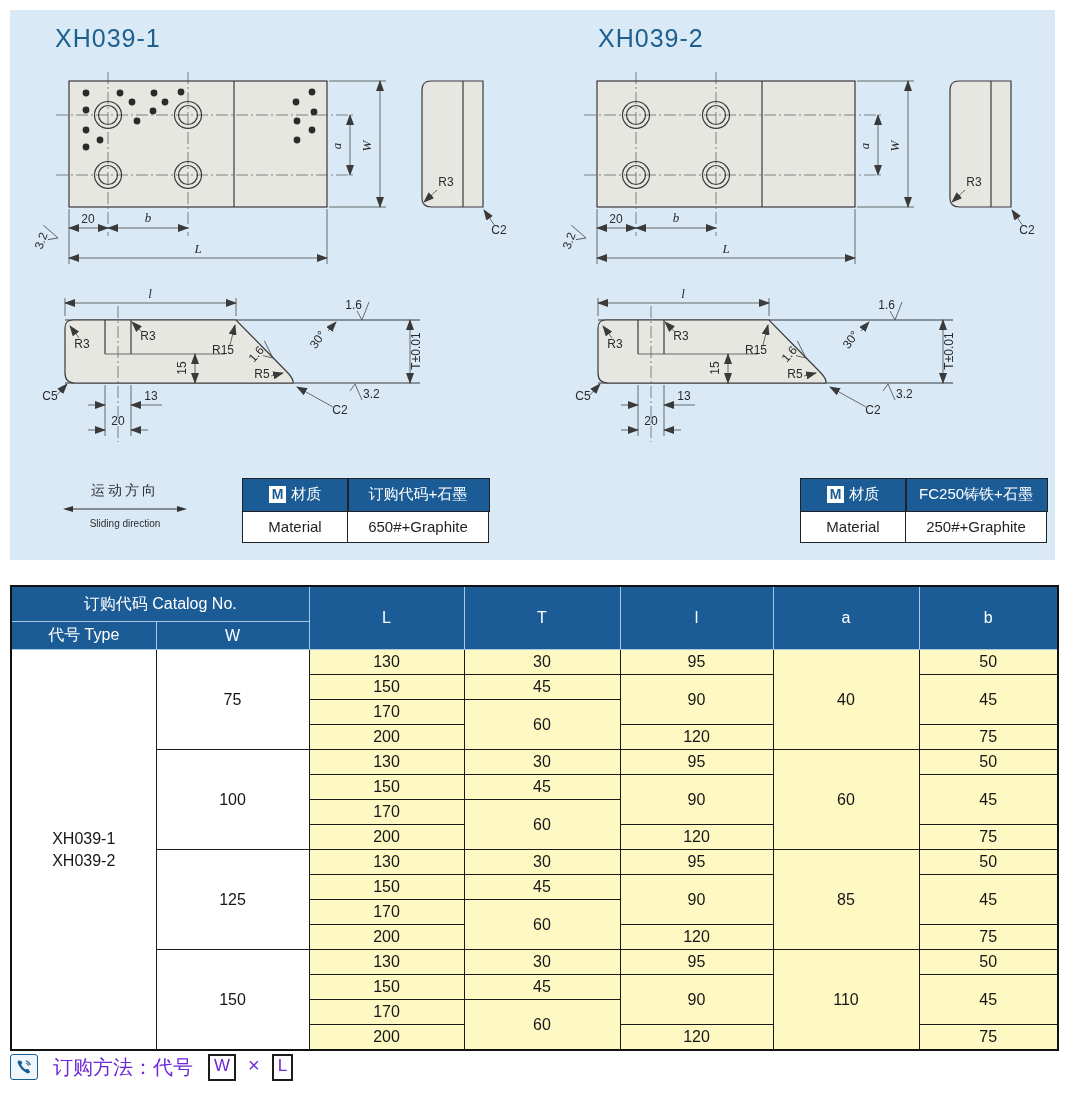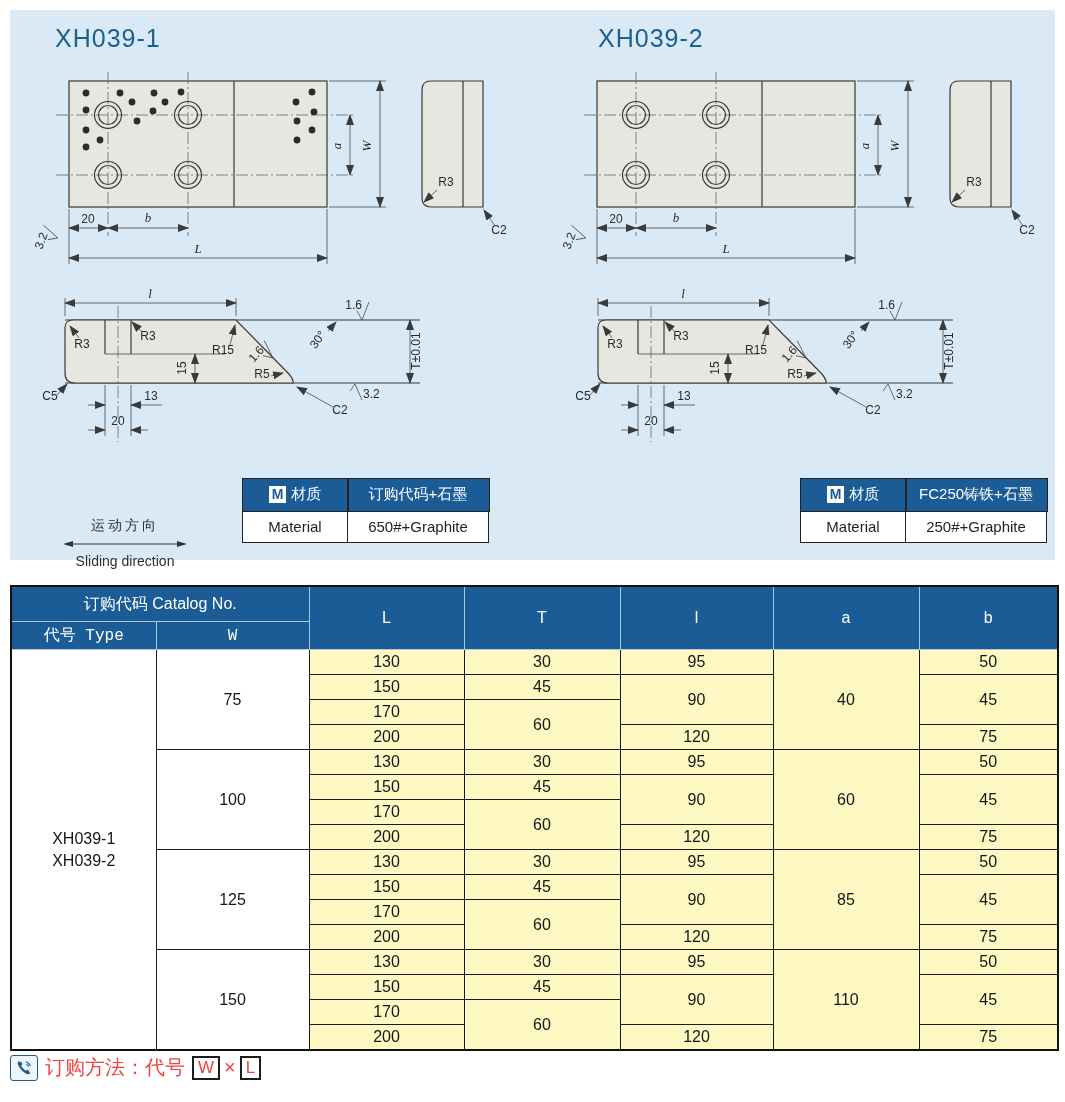--- a/index.html
+++ b/index.html
@@ -10,42 +10,42 @@
   #dwg{position:absolute;left:0;top:0;}
   #dwg text{fill:#2a2a2a;font-size:12px;font-family:"Liberation Sans",sans-serif;}
   #dwg .it{font-style:italic;font-size:13px;font-family:"Liberation Serif",serif;}
   #dwg .shape{fill:none;stroke:#3a3a3a;stroke-width:1.2;}
   #dwg .fillshape{fill:#e7e7e2;stroke:#3a3a3a;stroke-width:1.2;}
   #dwg .thin{fill:none;stroke:#4a4a4a;stroke-width:0.8;}
   #dwg .cl{fill:none;stroke:#555;stroke-width:0.7;stroke-dasharray:12 3 2 3;}
   #dwg .dot{fill:#2b2b2b;stroke:none;}
 
   .slide{position:absolute;left:48px;top:472px;width:134px;text-align:center;color:#2e2e2e;font-size:14px;}
-  .slide .cn{letter-spacing:3px;margin-bottom:1px;margin-top:35px;}
-  .slide .en{font-size:14px;margin-top:1px;}
+  .slide .cn{letter-spacing:3px;margin-bottom:1px;}
+  .slide .en{font-size:10px;margin-top:1px;}
 
   table.mat{position:absolute;top:468px;border-collapse:collapse;font-size:15px;color:#1f1f1f;background:#fff;}
   table.mat td{border:1px solid #222;height:31px;text-align:center;padding:0 4px;}
   table.mat td.c1{width:96px;}
   table.mat td.c2{width:132px;}
   table.mat tr.hd td{background:#1c5c96;color:#fff;border-color:#1c5c96;outline:1px solid #222;}
   table.mat tr.hd td+td{border-left:1px solid #eef5fb;}
   .mbox{display:inline-block;background:#ffffff;color:#1c5c96;font-weight:bold;padding:0 3px;margin-right:5px;font-size:14px;line-height:17px;}
 
   table.catalog{position:absolute;left:10px;top:585px;width:1047px;border-collapse:collapse;border:2px solid #111;table-layout:fixed;}
   table.catalog th{background:#1c5c96;color:#fff;font-weight:normal;font-size:16px;border:1px solid #a9c9e0;padding:0;}
   table.catalog tr.h1 th{height:34px;}
-  table.catalog tr.h2 th{height:27px;font-family:Liberation Mono, monospace;}
+  table.catalog tr.h2 th{height:27px;}
   table.catalog td{border:1px solid #1a1a1a;height:24px;font-size:16px;color:#161616;text-align:center;padding:0;line-height:1;}
   td.blue{background:#fef9c3;}
   td.wht{background:#ffffff;}
   td.type{font-size:20px;color:#1b5f92;}
   td.type div{line-height:1.35;}
 
-  .order{position:absolute;left:10px;top:1054px;display:flex;align-items:center;gap:7px;font-size:20px;color:#ef4444;}
+  .order{position:absolute;left:10px;top:1054px;display:flex;gap:15px;font-size:20px;color:#6d28d9;}
   .phone-box{display:inline-flex;align-items:center;justify-content:center;width:26px;height:24px;border:1px solid #1b5f92;border-radius:3px;background:#eef5fb;}
   .obox{display:inline-block;border:2px solid #1c1c1c;padding:0 4px;font-size:17px;line-height:20px;}
   .order .x{margin:0 -3px;}
 </style>
 </head>
 <body>
 
 <div class="panel">
   <div class="title" style="left:45px">XH039-1</div>
   <div class="title" style="left:588px">XH039-2</div>

